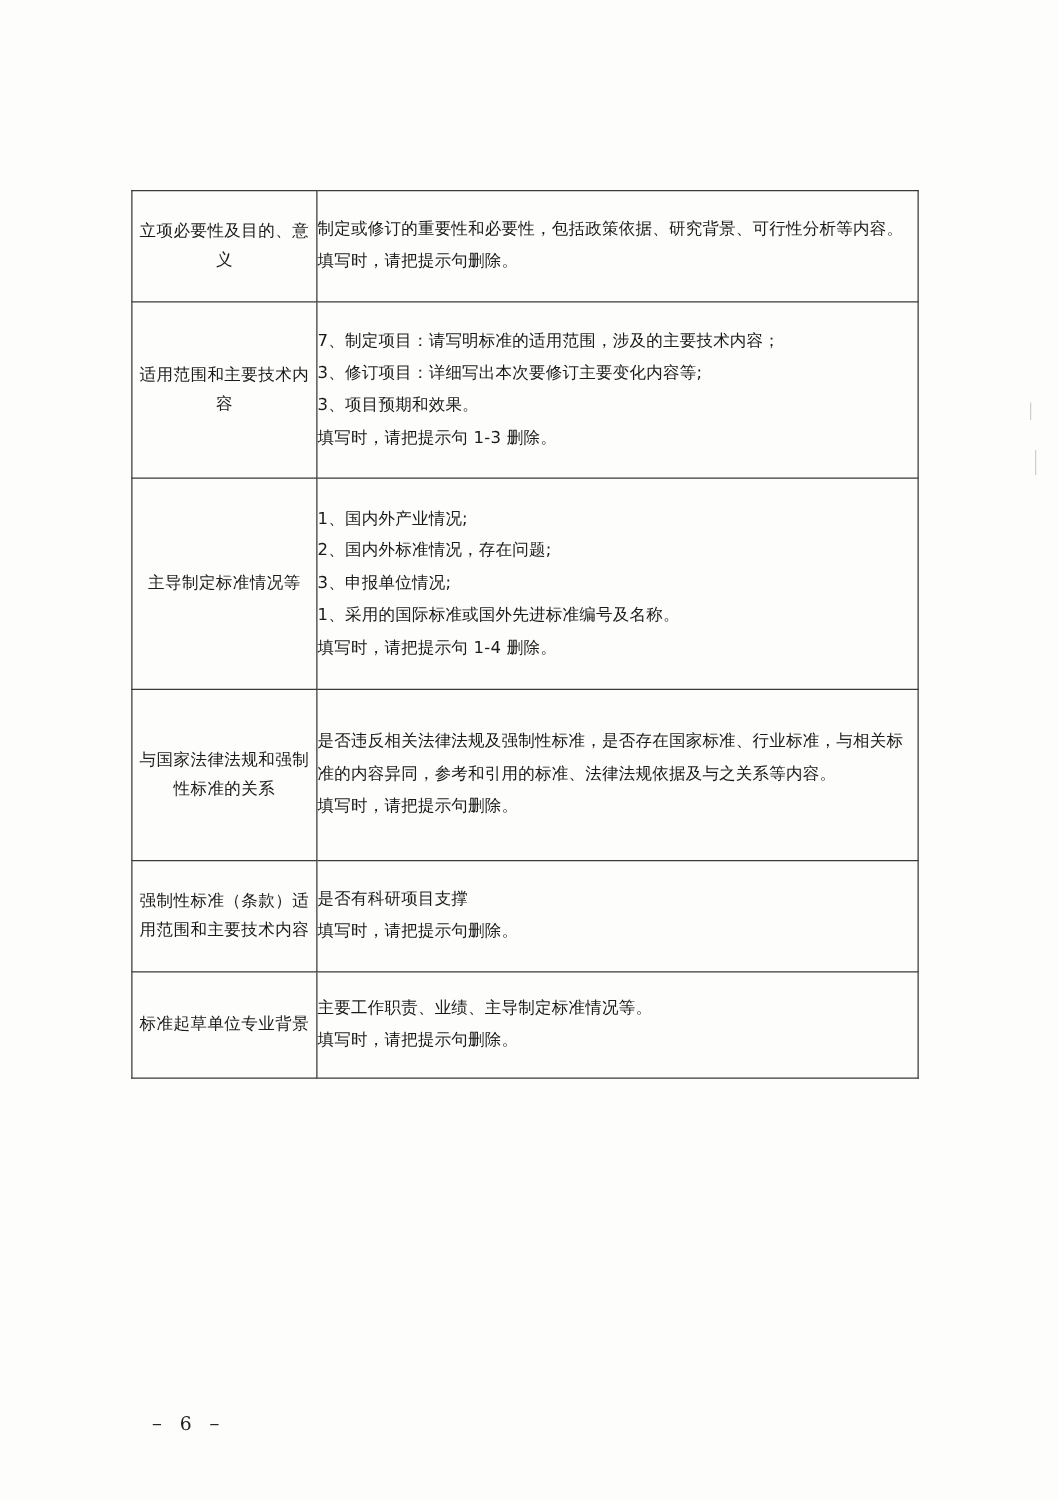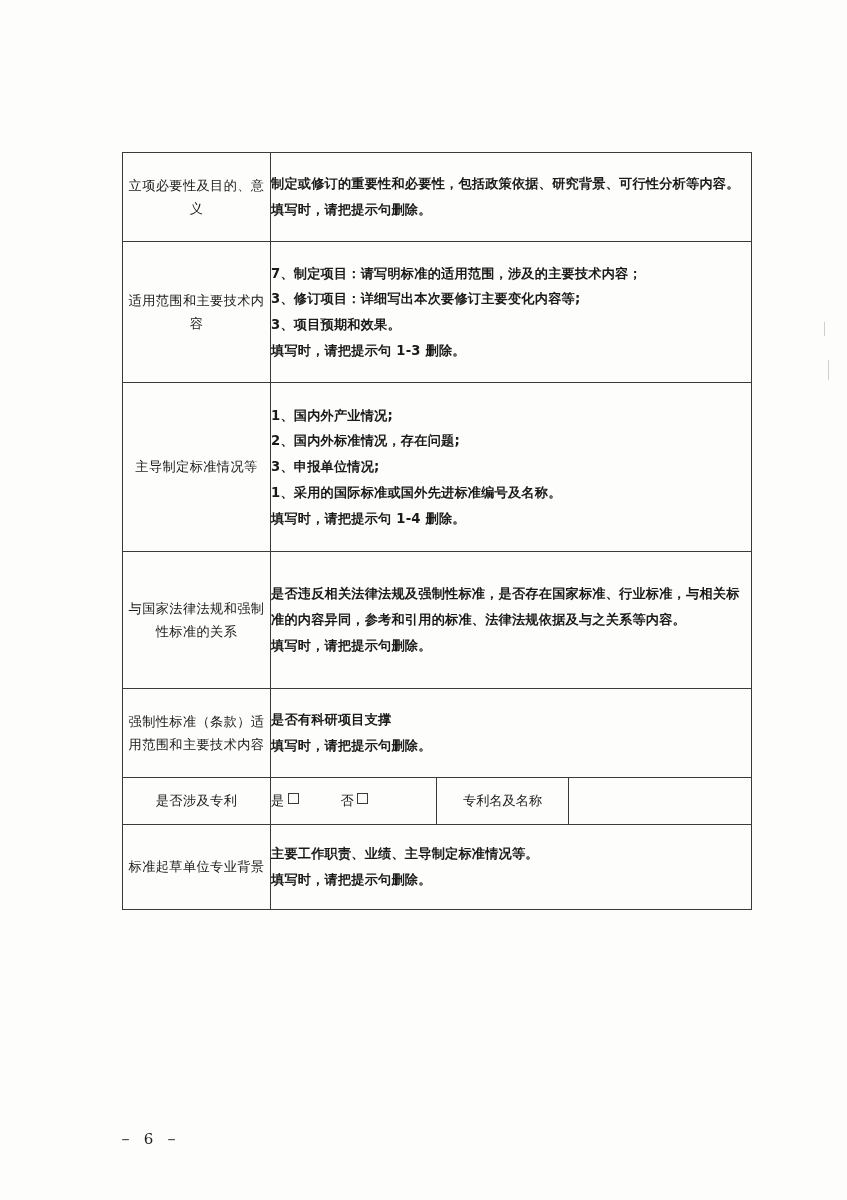--- a/index.html
+++ b/index.html
@@ -18,21 +18,21 @@
   .page {
     position: absolute;
     left: 0;
     top: 0;
     width: 847px;
     height: 1200px;
     background: #fdfdfc;
   }
   .sheet {
     position: absolute;
-    left: 122px;
+    left: 105px;
     top: 152px;
     width: 629px;
   }
   table.form {
     border-collapse: collapse;
     width: 629px;
     table-layout: fixed;
   }
   table.form td {
     border: 1px solid #3a3a3a;
@@ -46,21 +46,20 @@
     padding: 8px 10px;
     letter-spacing: 0.4px;
   }
   .content-cell {
     font-size: 13.2px;
     line-height: 1.95;
     padding: 12px 12px 12px 14px;
     text-align: left;
     vertical-align: top;
     letter-spacing: 0.2px;
-    font-weight: bold;
   }
   .content-cell.mid {
     vertical-align: middle;
   }
   .content-cell p {
     margin: 0;
   }
   .checkline {
     font-size: 13.2px;
     padding: 10px 0 10px 18px;
@@ -166,28 +165,20 @@
 
         <tr>
           <td class="label-cell">强制性标准（条款）适用范围和主要技术内容</td>
           <td class="content-cell mid" colspan="3" style="height:88px">
             <p>是否有科研项目支撑</p>
             <p>填写时，请把提示句删除。</p>
           </td>
         </tr>
 
 
-        <tr>
-          <td class="label-cell" style="height:46px">是否涉及专利</td>
-          <td class="checkline">
-            <span class="opt"><span>是</span><span class="box"></span></span><span class="gap"></span><span class="opt"><span>否</span><span class="box"></span></span>
-          </td>
-          <td class="sub-label">专利名及名称</td>
-          <td class="blank-cell"></td>
-        </tr>
 
         <tr>
           <td class="label-cell">标准起草单位专业背景</td>
           <td class="content-cell mid" colspan="3" style="height:84px">
             <p>主要工作职责、业绩、主导制定标准情况等。</p>
             <p>填写时，请把提示句删除。</p>
           </td>
         </tr>
 
       </tbody>

